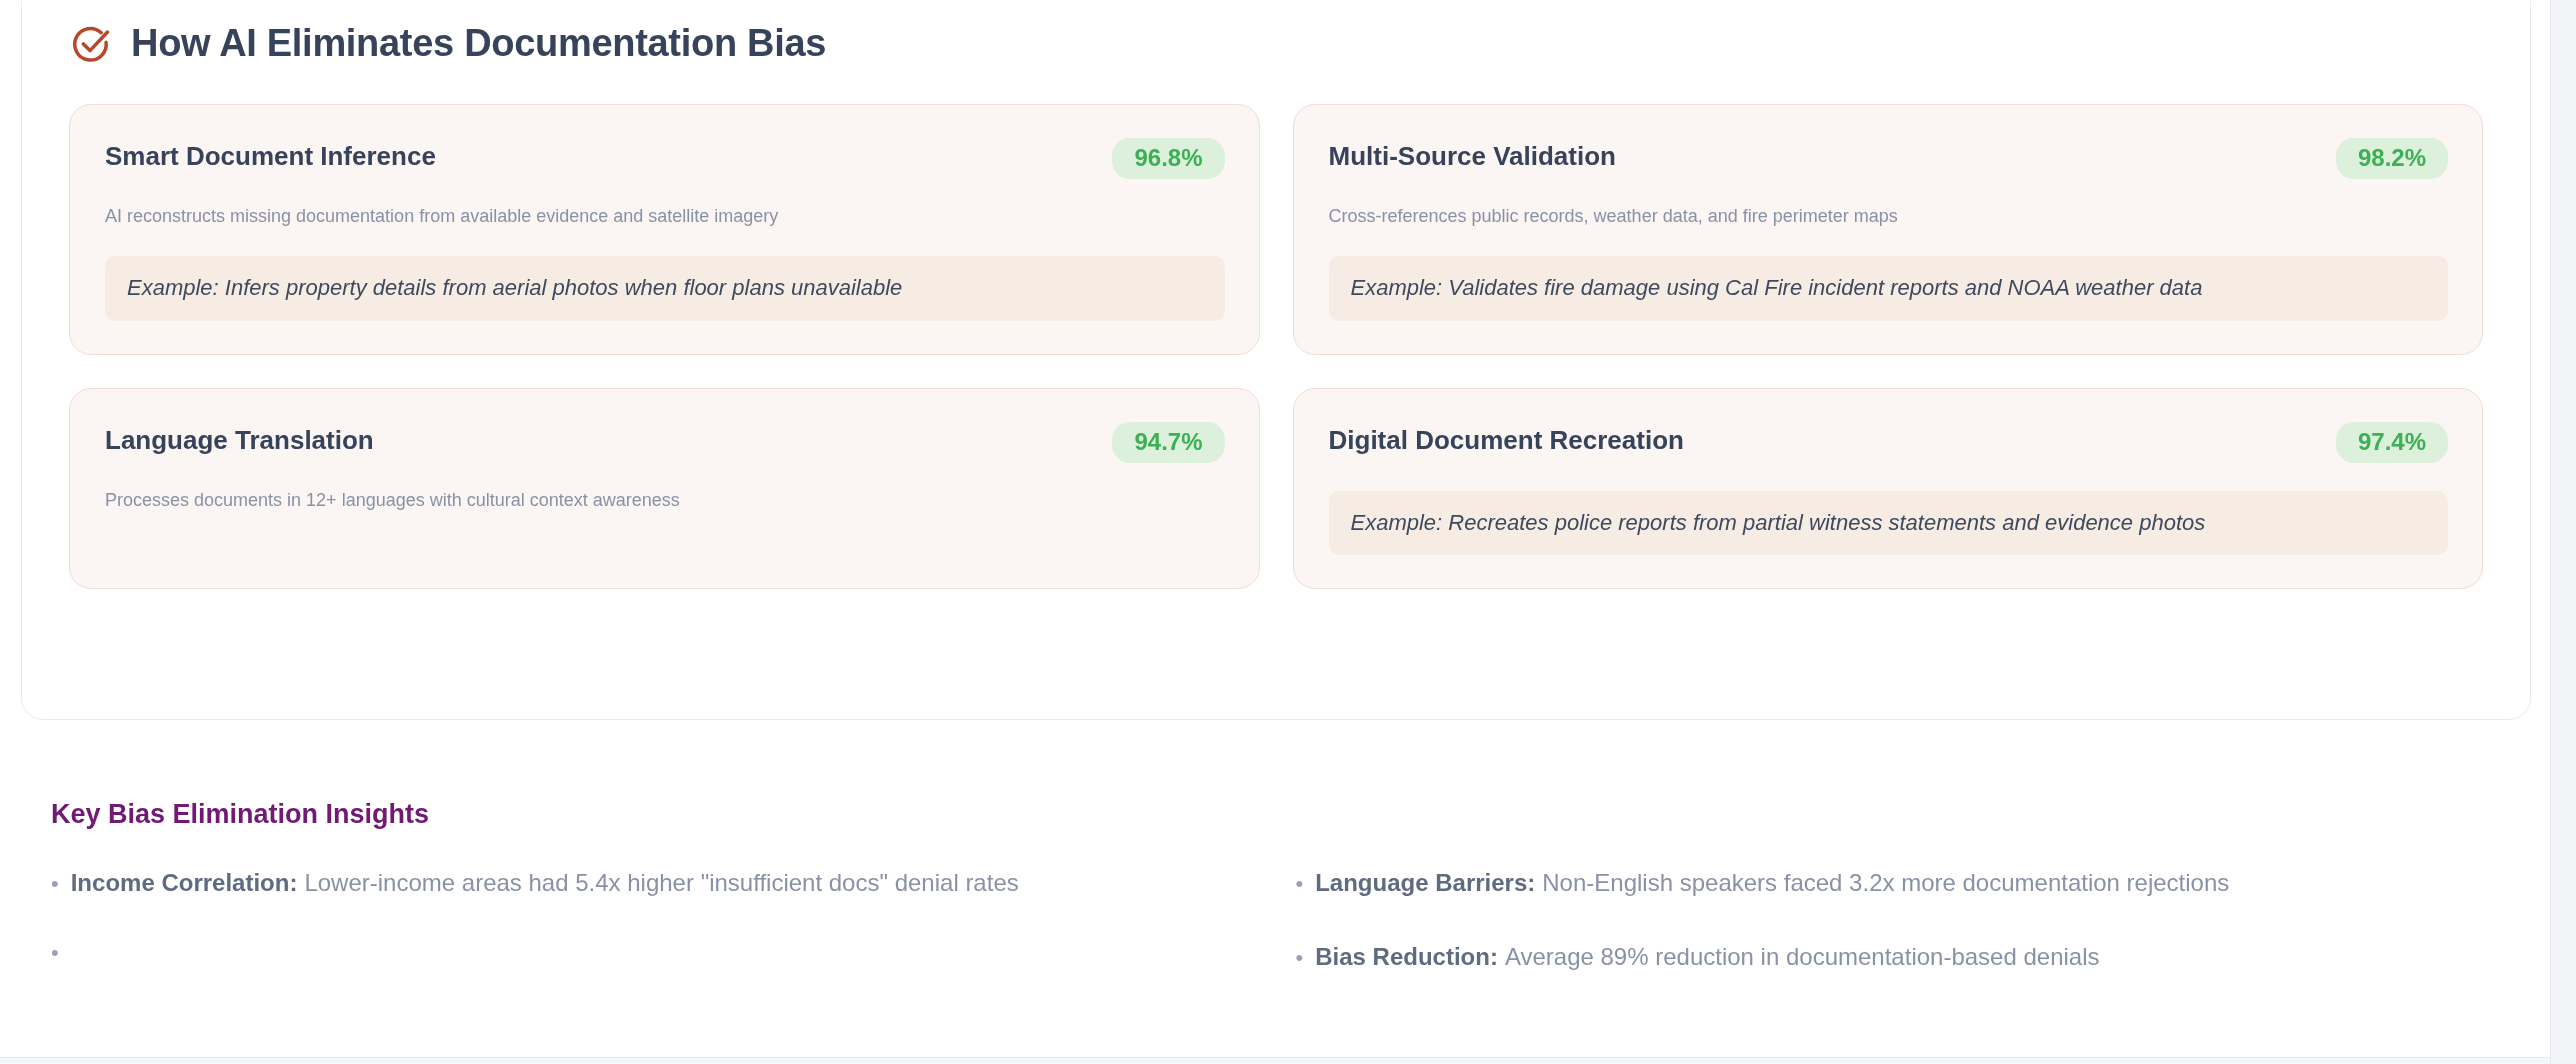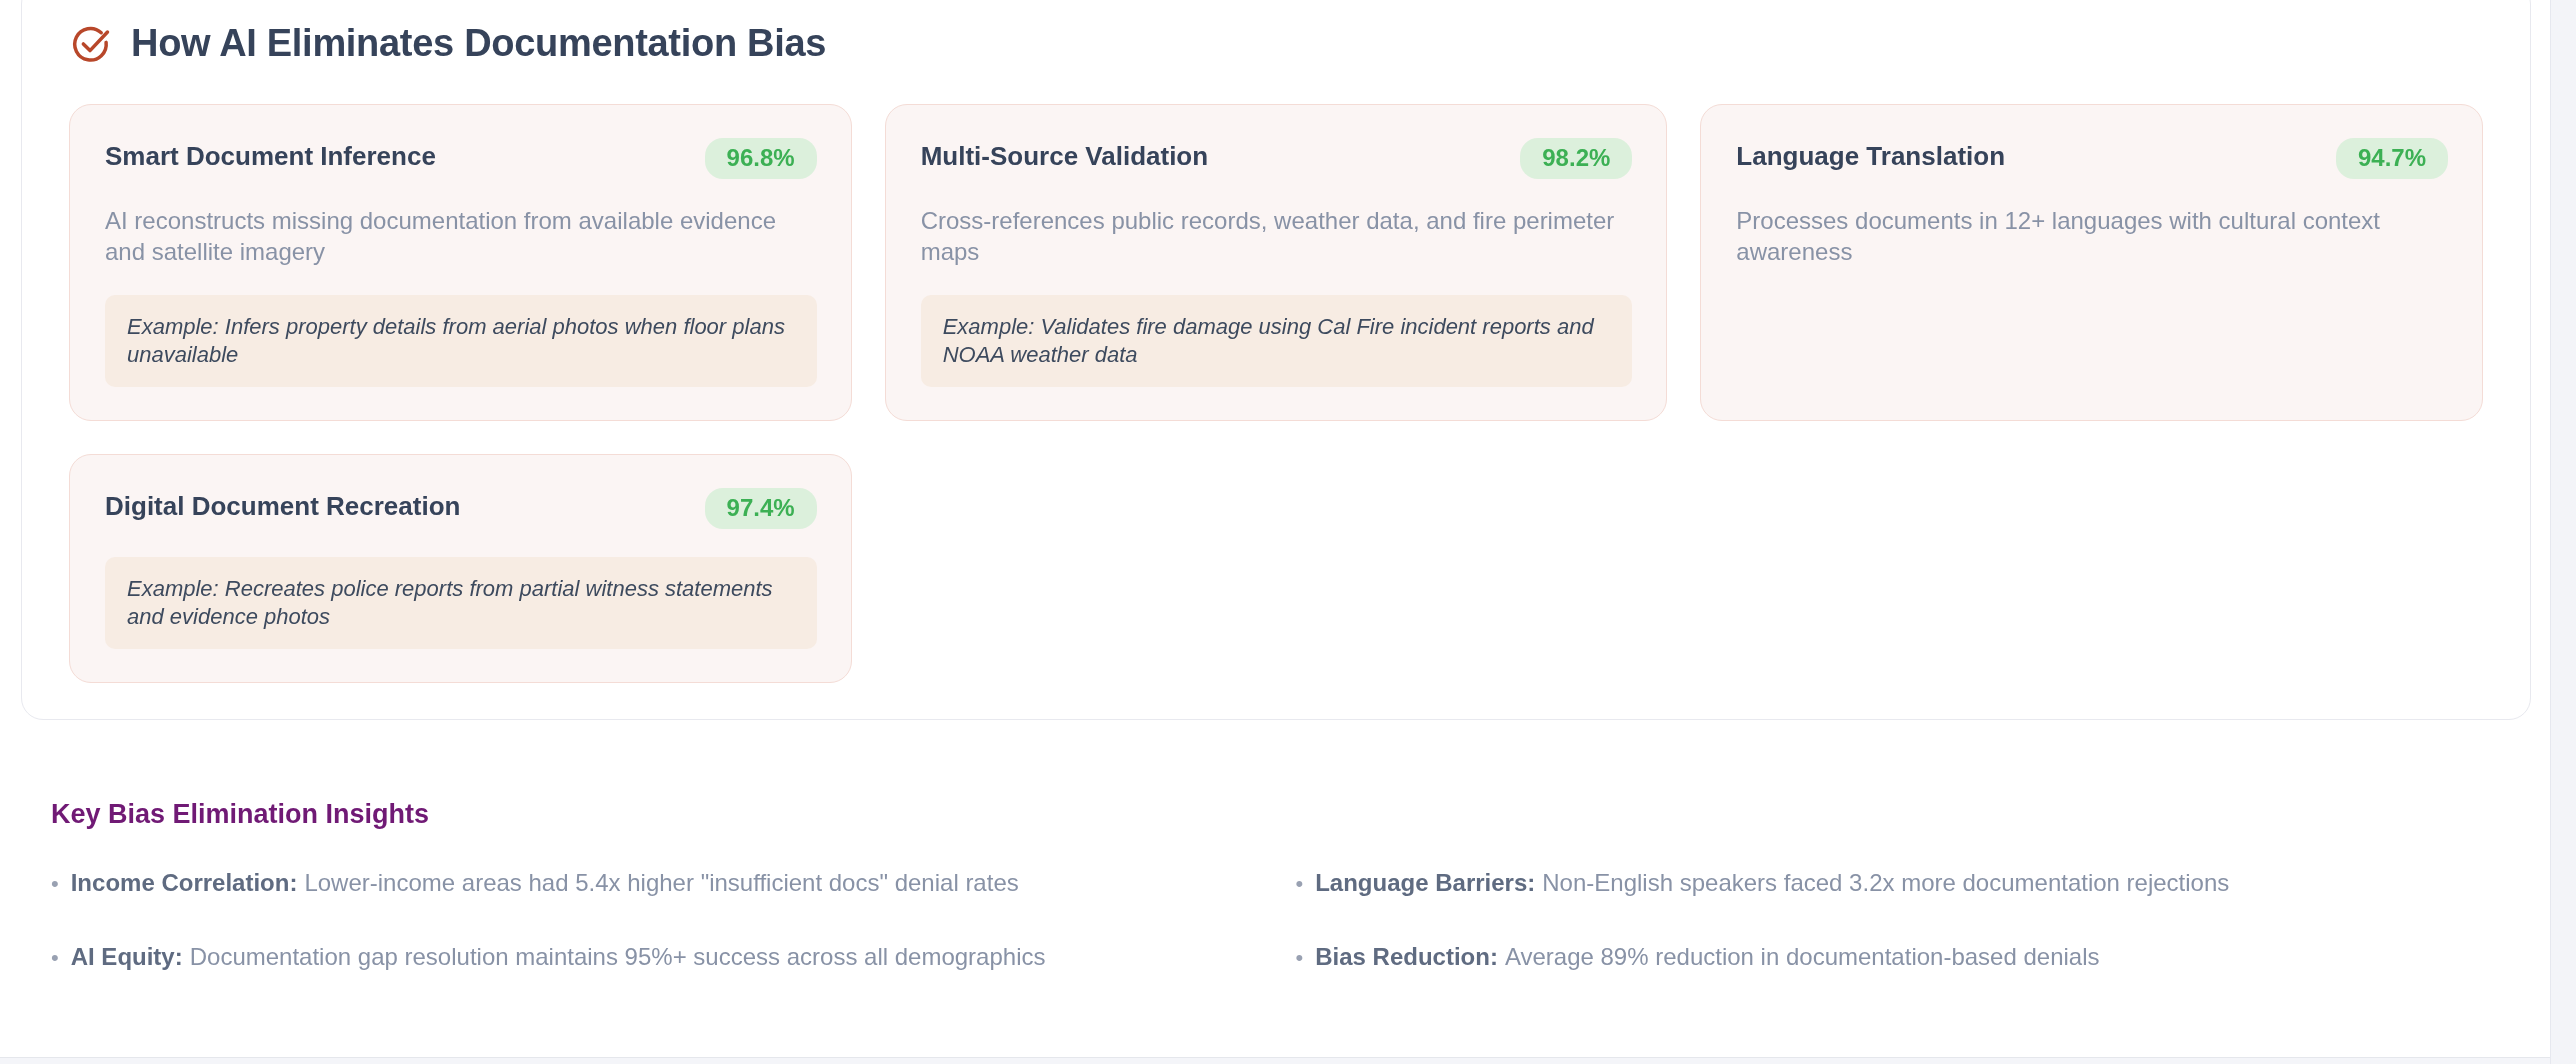--- a/index.html
+++ b/index.html
@@ -81,21 +81,21 @@
     font-size: 38px;
     font-weight: bold;
     color: #36435a;
     letter-spacing: -0.3px;
     line-height: 1;
   }
 
   
   .card-grid {
     display: grid;
-    grid-template-columns: 1fr 1fr 1fr;
+    grid-template-columns: 1fr 1fr;
     column-gap: 34px;
     row-gap: 34px;
     padding: 20px 47px 44px 47px;
     gap: 33px;
   }
 
   .feature-card {
     background: #fbf5f4;
     border: 1px solid #f4dcd6;
     border-radius: 22px;
@@ -124,21 +124,21 @@
     font-size: 24px;
     font-weight: bold;
     border-radius: 18px;
     padding: 8px 22px 9px 22px;
     line-height: 1;
     white-space: nowrap;
   }
 
   .card-desc {
     margin-top: 26px;
-    font-size: 24px;
+    font-size: 18px;
     color: #8892a6;
     line-height: 1.3;
   }
 
   .card-example {
     margin-top: 28px;
     background: #f7ece3;
     border-radius: 10px;
     padding: 18px 22px 19px 22px;
     font-size: 22px;
@@ -258,21 +258,20 @@
         <span><span class="insight-label">Income Correlation:</span><span class="insight-text">Lower-income areas had 5.4x higher "insufficient docs" denial rates</span></span>
       </div>
 
       <div class="insight-item">
         <span class="insight-bullet">•</span>
         <span><span class="insight-label">Language Barriers:</span><span class="insight-text">Non-English speakers faced 3.2x more documentation rejections</span></span>
       </div>
 
       <div class="insight-item">
         <span class="insight-bullet">•</span>
-        <span><span class="insight-label">AI Equity:</span><span class="insight-text">Documentation gap resolution maintains 95%+ success across all demographics</span></span>
       </div>
 
       <div class="insight-item">
         <span class="insight-bullet">•</span>
         <span><span class="insight-label">Bias Reduction:</span><span class="insight-text">Average 89% reduction in documentation-based denials</span></span>
       </div>
 
     </div>
   </section>
 

